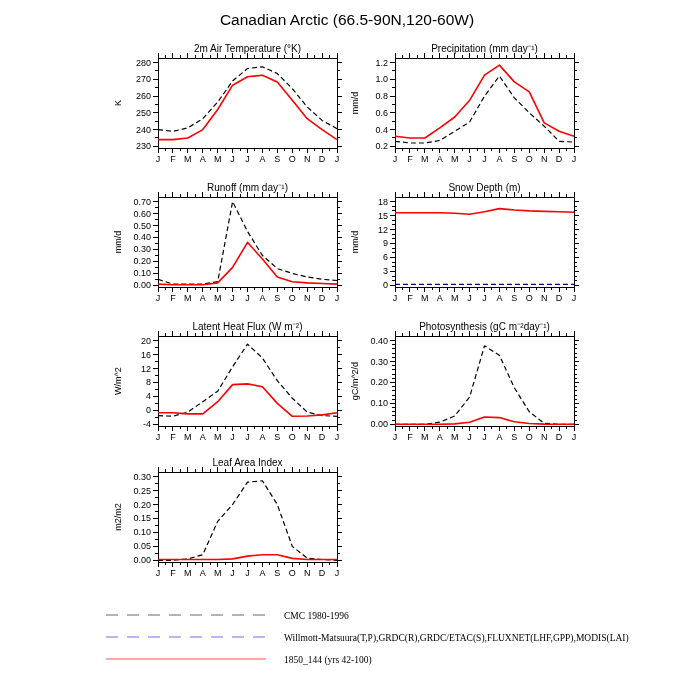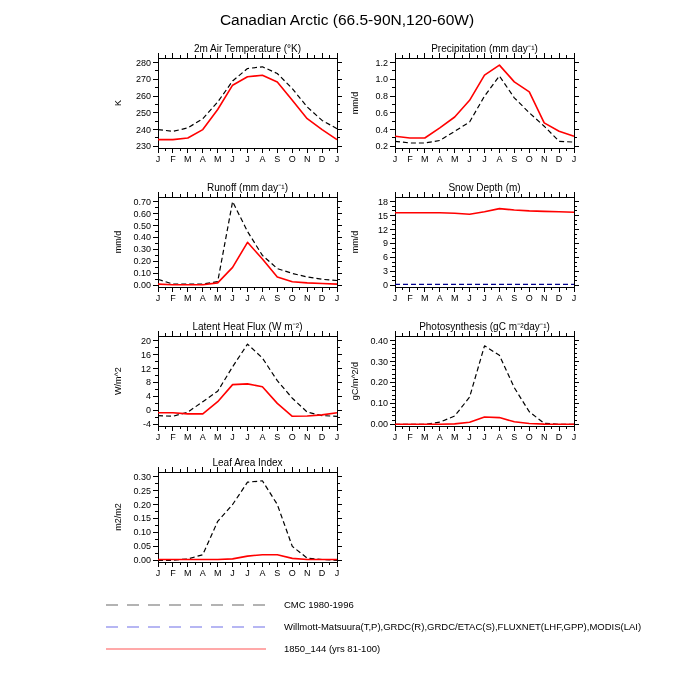--- a/index.html
+++ b/index.html
@@ -3,21 +3,21 @@
 <meta charset="utf-8">
 <style>
   html,body{margin:0;padding:0;background:#ffffff;}
   .canvas{position:relative;width:700px;height:700px;background:#ffffff;overflow:hidden;
           font-family:"Liberation Sans", sans-serif;color:#000;}
   .main-title{position:absolute;top:11px;left:0;width:694px;text-align:center;
               font-size:15.5px;color:#000;}
   .panel-svg{position:absolute;overflow:visible;}
   .panel-svg text{font-family:"Liberation Sans", sans-serif;fill:#000;}
   .legend{position:absolute;left:104px;top:599px;}
-  .legend-row{display:flex;align-items:flex-start;height:22px;}
+  .legend-row{display:flex;align-items:flex-end;height:22px;font-family:Liberation Serif, serif;}
   .legend-row svg{flex:0 0 auto;}
   .legend-label{font-size:9.5px;margin-left:10px;white-space:nowrap;color:#000;}
 </style>
 </head>
 <body>
 
 <div class="canvas">
   <div class="main-title">Canadian Arctic (66.5-90N,120-60W)</div>
   <div id="panels">
       <svg width="251" height="140" class="panel-svg" style="left: 100px; top: 34px;">
@@ -787,16 +787,16 @@
       <div class="legend-row">
         <svg width="170" height="12">
           <line x1="2" y1="6" x2="162" y2="6" stroke="#9e9ef0" stroke-width="1.6" stroke-dasharray="12,9"></line>
         </svg>
         <span class="legend-label">Willmott-Matsuura(T,P),GRDC(R),GRDC/ETAC(S),FLUXNET(LHF,GPP),MODIS(LAI)</span>
       </div>
       <div class="legend-row">
         <svg width="170" height="12">
           <line x1="2" y1="6" x2="162" y2="6" stroke="#ff8d8d" stroke-width="1.6"></line>
         </svg>
-        <span class="legend-label">1850_144 (yrs 81-100)</span>
+        <span class="legend-label">1850_144 (yrs 42-100)</span>
       </div>
     </div>
 </div>
 
 </body></html>

